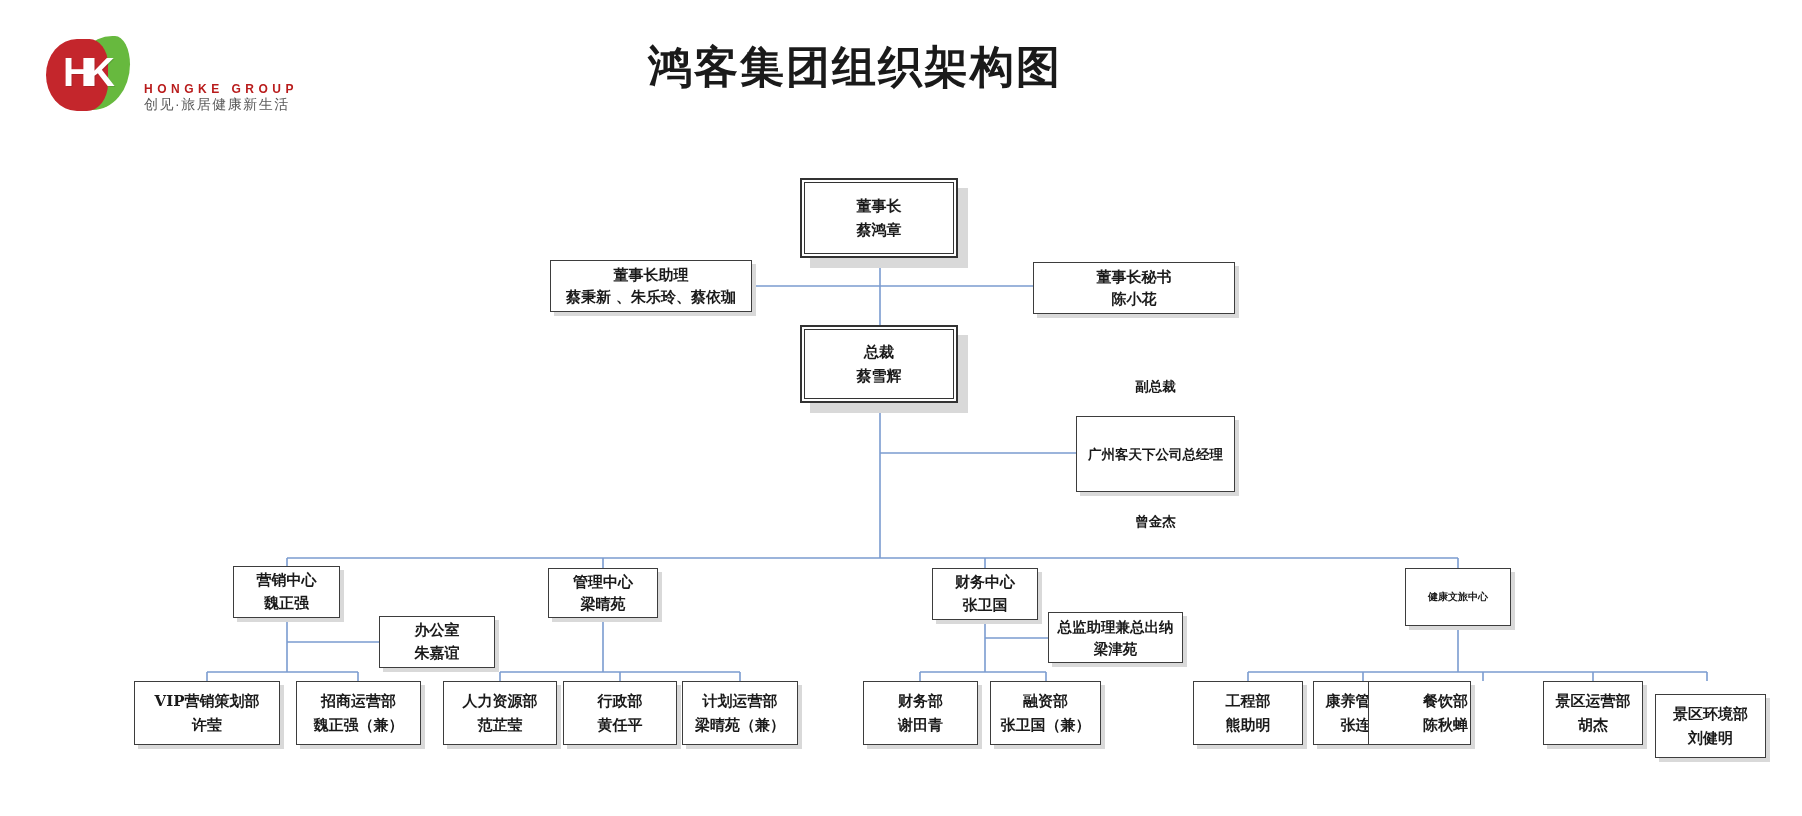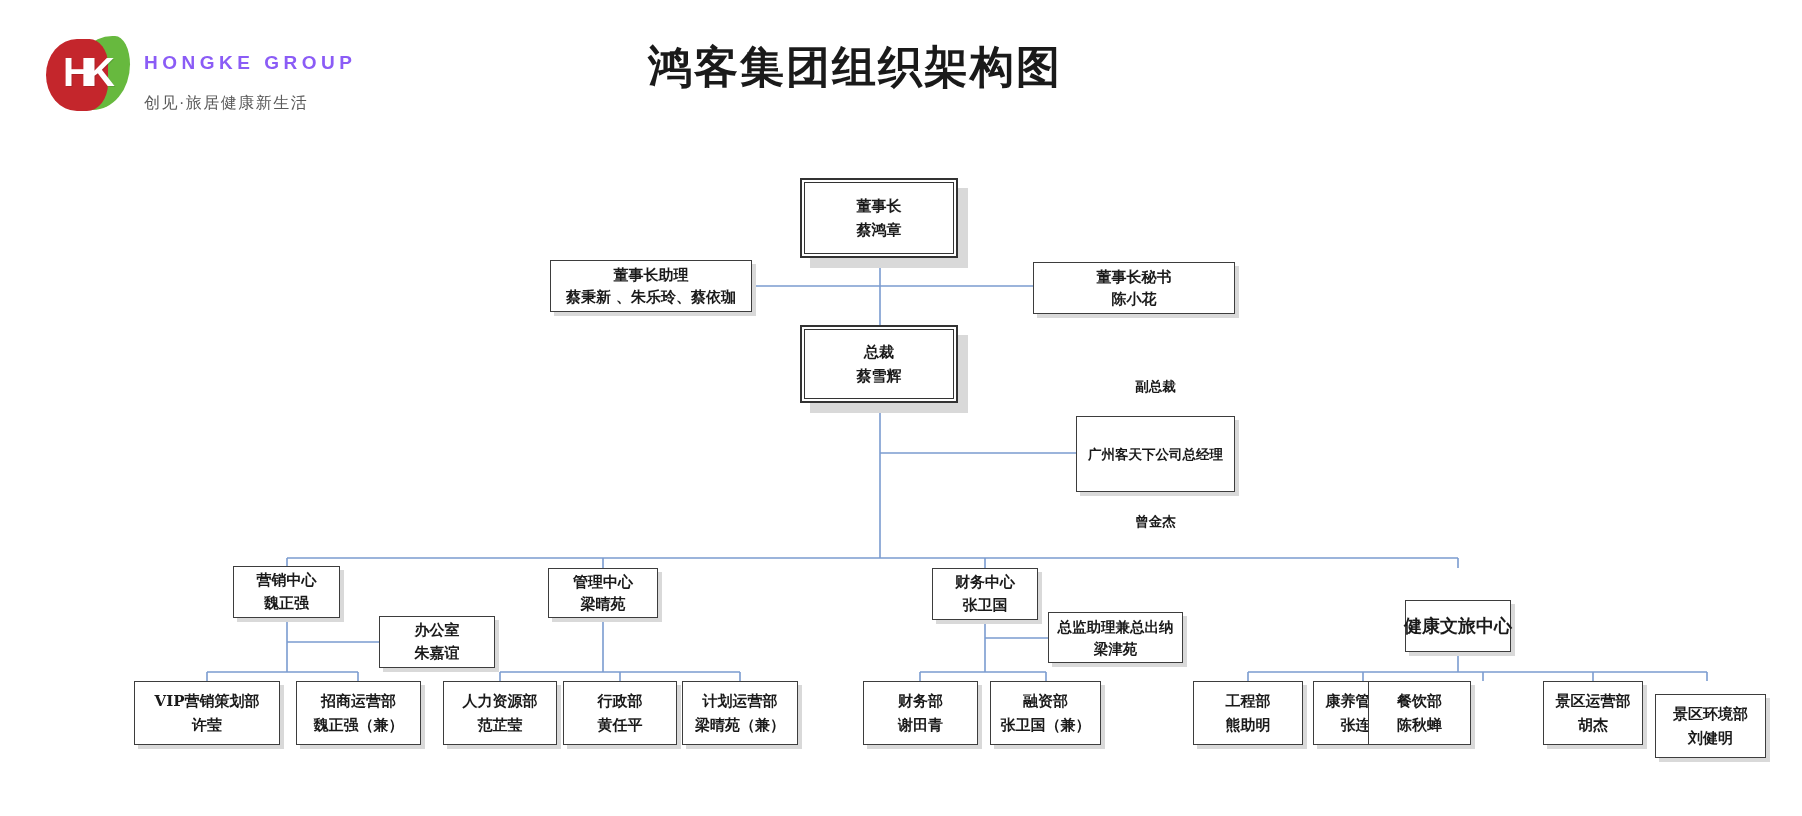--- a/index.html
+++ b/index.html
@@ -36,22 +36,22 @@
     border-radius:50% 30% 34% 50% / 50% 35% 38% 50%;
   }
   .emblem .mono{
     position:absolute;left:7px;top:14px;width:66px;
     color:#ffffff;font-family:"Liberation Sans",sans-serif;
     font-weight:bold;font-size:40px;letter-spacing:-6px;text-align:center;
     text-shadow:1px 1px 0 rgba(0,0,0,0.12);
   }
   .logo-text{margin-left:12px;padding-top:4px;font-family:"Liberation Sans",sans-serif;}
   .logo-cn{font-size:37px;font-weight:bold;color:#3f3f3f;letter-spacing:4px;line-height:1.05;}
-  .logo-en{font-size:19px;font-weight:bold;color:#8b5cf6;letter-spacing:4.5px;margin-top:3px;}
-  .logo-tag{font-size:16px;color:#5a5a5a;letter-spacing:1.5px;margin-top:19px;}
+  .logo-en{font-size:12px;font-weight:bold;color:#b91c1c;letter-spacing:4.5px;margin-top:3px;}
+  .logo-tag{font-size:14px;color:#5a5a5a;letter-spacing:1.5px;margin-top:0;}
   
   .wires{position:absolute;left:0;top:0;width:1802px;height:816px;}
   .wires path{stroke:var(--line);stroke-width:1.6;fill:none;}
   
   .node{
     position:absolute;background:#ffffff;
     border:1.5px solid #3d3d3d;
     box-shadow:4px 4px 0 #d9d9d9;
     display:flex;flex-direction:column;align-items:center;justify-content:center;
     text-align:center;font-size:15px;font-weight:600;line-height:1.6;
@@ -67,31 +67,31 @@
   .n-chairman {left:800px;top:178px;width:158px;height:80px;}
   .n-assistant{left:550px;top:260px;width:202px;height:52px;line-height:1.5;}
   .n-secretary{left:1033px;top:262px;width:202px;height:52px;line-height:1.5;}
   .n-president{left:800px;top:325px;width:158px;height:78px;}
   .n-vp       {left:1076px;top:416px;width:159px;height:76px;font-size:13.5px;line-height:1.55;gap:47px;}
   .n-marketing{left:233px;top:566px;width:107px;height:52px;line-height:1.55;}
   .n-office   {left:379px;top:616px;width:116px;height:52px;line-height:1.55;}
   .n-mgmt     {left:548px;top:568px;width:110px;height:50px;line-height:1.5;}
   .n-fincenter{left:932px;top:568px;width:106px;height:52px;line-height:1.55;}
   .n-treasurer{left:1048px;top:612px;width:135px;height:51px;font-size:14.5px;line-height:1.5;}
-  .n-health   {left:1405px;top:568px;width:106px;height:52px;font-size:18px;margin-top:32px;}
+  .n-health   {left:1405px;top:568px;width:106px;height:58px;font-size:10px;}
   .n-vip      {left:134px;top:681px;width:146px;height:64px;}
   .n-invest   {left:296px;top:681px;width:125px;height:64px;}
   .n-hr       {left:443px;top:681px;width:114px;height:64px;}
   .n-admin    {left:563px;top:681px;width:114px;height:64px;text-align:center;}
   .n-plan     {left:682px;top:681px;width:116px;height:64px;}
   .n-findept  {left:863px;top:681px;width:115px;height:64px;align-items:center;}
   .n-financing{left:990px;top:681px;width:111px;height:64px;}
   .n-eng      {left:1193px;top:681px;width:110px;height:64px;}
   .n-wellness {left:1313px;top:681px;width:100px;height:64px;}
-  .n-catering {left:1368px;top:681px;width:103px;height:64px;}
+  .n-catering {left:1368px;top:681px;width:103px;height:64px;align-items:flex-end;}
   .n-scenicops{left:1543px;top:681px;width:100px;height:64px;}
   .n-scenicenv{left:1655px;top:681px;width:111px;height:64px;margin-top:13px;}
 </style>
 </head>
 <body>
 
 <div class="stage">
 
   <div class="logo">
     <div class="emblem">

